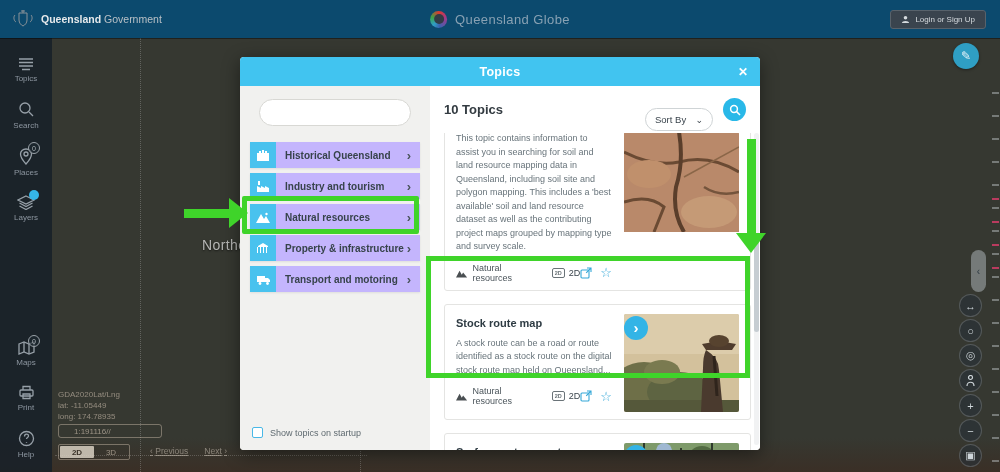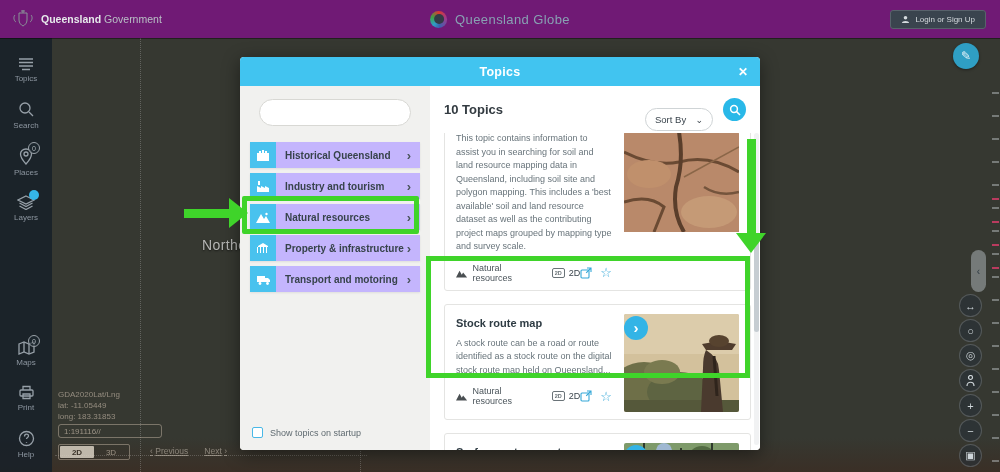--- a/index.html
+++ b/index.html
@@ -16,21 +16,21 @@
       radial-gradient(260px 300px at 92% 60%, #2c4038 0%, rgba(44,64,56,0) 70%),
       linear-gradient(100deg, #313archive539 0%, #383632 18%, #47382c 32%, #4c3c2f 42%, #3c362f 52%, #2f383c 64%, #293a41 78%, #273439 100%);
     background-color:#363831; }
   .map-bg-strip { position:absolute; left:0; bottom:0; right:0; height:34px; background:linear-gradient(180deg, rgba(58,47,38,0), #3a2f26); }
   .graticule-v1 { position:absolute; left:140px; top:38px; bottom:0; width:0; border-left:1px dotted rgba(255,255,255,0.22); }
   .graticule-v2 { position:absolute; left:360px; top:444px; bottom:0; width:0; border-left:1px dotted rgba(255,255,255,0.22); }
   .graticule-h1 { position:absolute; left:55px; top:455px; width:312px; height:0; border-top:1px dotted rgba(255,255,255,0.2); }
   .map-place-label { position:absolute; left:202px; top:237px; font-size:14px; color:rgba(255,255,255,0.65); text-shadow:0 1px 2px rgba(0,0,0,0.6); letter-spacing:0.4px; }
 
   
-  .header { position:absolute; left:0; top:0; right:0; height:38px; background:#701a75; display:flex; align-items:center; z-index:30; box-shadow:0 1px 0 rgba(0,0,0,0.4); }
+  .header { position:absolute; left:0; top:0; right:0; height:38px; background:#0c4a6e; display:flex; align-items:center; z-index:30; box-shadow:0 1px 0 rgba(0,0,0,0.4); }
   .gov-brand { display:flex; align-items:center; gap:7px; padding-left:12px; }
   .gov-crest { width:22px; height:20px; }
   .gov-text { font-size:10.5px; color:#b9c0c6; }
   .gov-text b { color:#e6e9eb; font-weight:bold; }
   .app-brand { position:absolute; left:50%; transform:translateX(-50%); display:flex; align-items:center; gap:8px; }
   .globe-logo { width:17px; height:17px; border-radius:50%; background:conic-gradient(#d93a30, #a03a8c 22%, #3a62b0 48%, #2f9fc4 62%, #3aa348 80%, #d93a30); position:relative; }
   .globe-logo::after { content:""; position:absolute; inset:3.5px; border-radius:50%; background:#323c46; }
   .app-title { font-size:13px; color:#88a1b3; letter-spacing:0.4px; }
   .login-btn { margin-left:auto; margin-right:14px; display:flex; align-items:center; gap:5px; background:#3a444e; border:1px solid #58626b; border-radius:3px; padding:4px 10px; font-size:8px; color:#d6dbdf; cursor:pointer; }
 
@@ -49,21 +49,21 @@
   .ctrl-col { position:absolute; left:959px; top:294px; display:flex; flex-direction:column; gap:2px; z-index:25; }
   .ctrl-btn { width:23px; height:23px; border-radius:50%; background:rgba(38,48,56,0.55); border:1px solid rgba(255,255,255,0.18); color:#cfd6da; font-size:11px; display:flex; align-items:center; justify-content:center; cursor:pointer; }
   .ctrl-btn svg { stroke:#cfd6da; fill:none; stroke-width:1.2; }
   .ruler { position:absolute; right:1px; top:92px; bottom:6px; width:7px; z-index:24;
     background:repeating-linear-gradient(to bottom, rgba(215,222,226,0.4) 0 2px, transparent 2px 23px); }
   .ruler-pink { position:absolute; right:1px; top:198px; height:72px; width:7px; z-index:24;
     background:repeating-linear-gradient(to bottom, rgba(230,60,110,0.75) 0 2px, transparent 2px 23px); }
 
   
   .coord-block { position:absolute; left:58px; top:389px; z-index:8; font-size:8px; line-height:11px; color:rgba(208,194,176,0.6); }
-  .scale-box { position:absolute; left:58px; top:424px; width:104px; height:14px; border:1px solid rgba(208,194,176,0.45); border-radius:3px; z-index:8; font-size:8px; color:rgba(208,194,176,0.65); display:flex; align-items:center; padding-left:5px; }
+  .scale-box { position:absolute; left:58px; top:424px; width:104px; height:14px; border:1px solid rgba(208,194,176,0.45); border-radius:3px; z-index:8; font-size:8px; color:rgba(208,194,176,0.65); display:flex; align-items:center; padding-left:15px; }
   .view-toggle { position:absolute; left:58px; top:444px; z-index:8; display:flex; border:1px solid rgba(208,194,176,0.45); border-radius:2px; padding:1px; }
   .vt-btn { width:34px; height:12px; font-size:8px; display:flex; align-items:center; justify-content:center; cursor:pointer; }
   .vt-2d { background:rgba(216,208,194,0.85); color:#3a3228; font-weight:bold; border-radius:1px; }
   .vt-3d { color:rgba(208,194,176,0.65); }
   .pagination { position:absolute; left:150px; top:446px; z-index:8; font-size:8.5px; color:rgba(208,198,185,0.55); display:flex; gap:16px; }
   .pagination span { text-decoration:underline; cursor:pointer; }
 
   
   .modal { position:absolute; left:240px; top:57px; width:520px; height:393px; background:#fff; border-radius:4px; z-index:32; box-shadow:0 4px 18px rgba(0,0,0,0.45); overflow:hidden; }
   .modal-header { height:29px; background:#41c4f0; display:flex; align-items:center; justify-content:center; position:relative; }
@@ -246,21 +246,21 @@
         <span>−</span>
       </div>
     <div class="ctrl-btn">
         <span>▣</span>
       </div>
   </div>
 
   <div class="coord-block">
     <div>GDA2020Lat/Lng</div>
     <div>lat: -11.05449</div>
-    <div>long: 183.31853</div>
+    <div>long: 174.78935</div>
   </div>
   <div class="scale-box">
       <span>1:191116//</span>
     </div>
   <div class="view-toggle">
     <div class="vt-btn vt-2d">2D</div>
     <div class="vt-btn vt-3d">3D</div>
   </div>
   <div class="pagination">
     <div><span>‹</span> <span>Previous</span></div>

